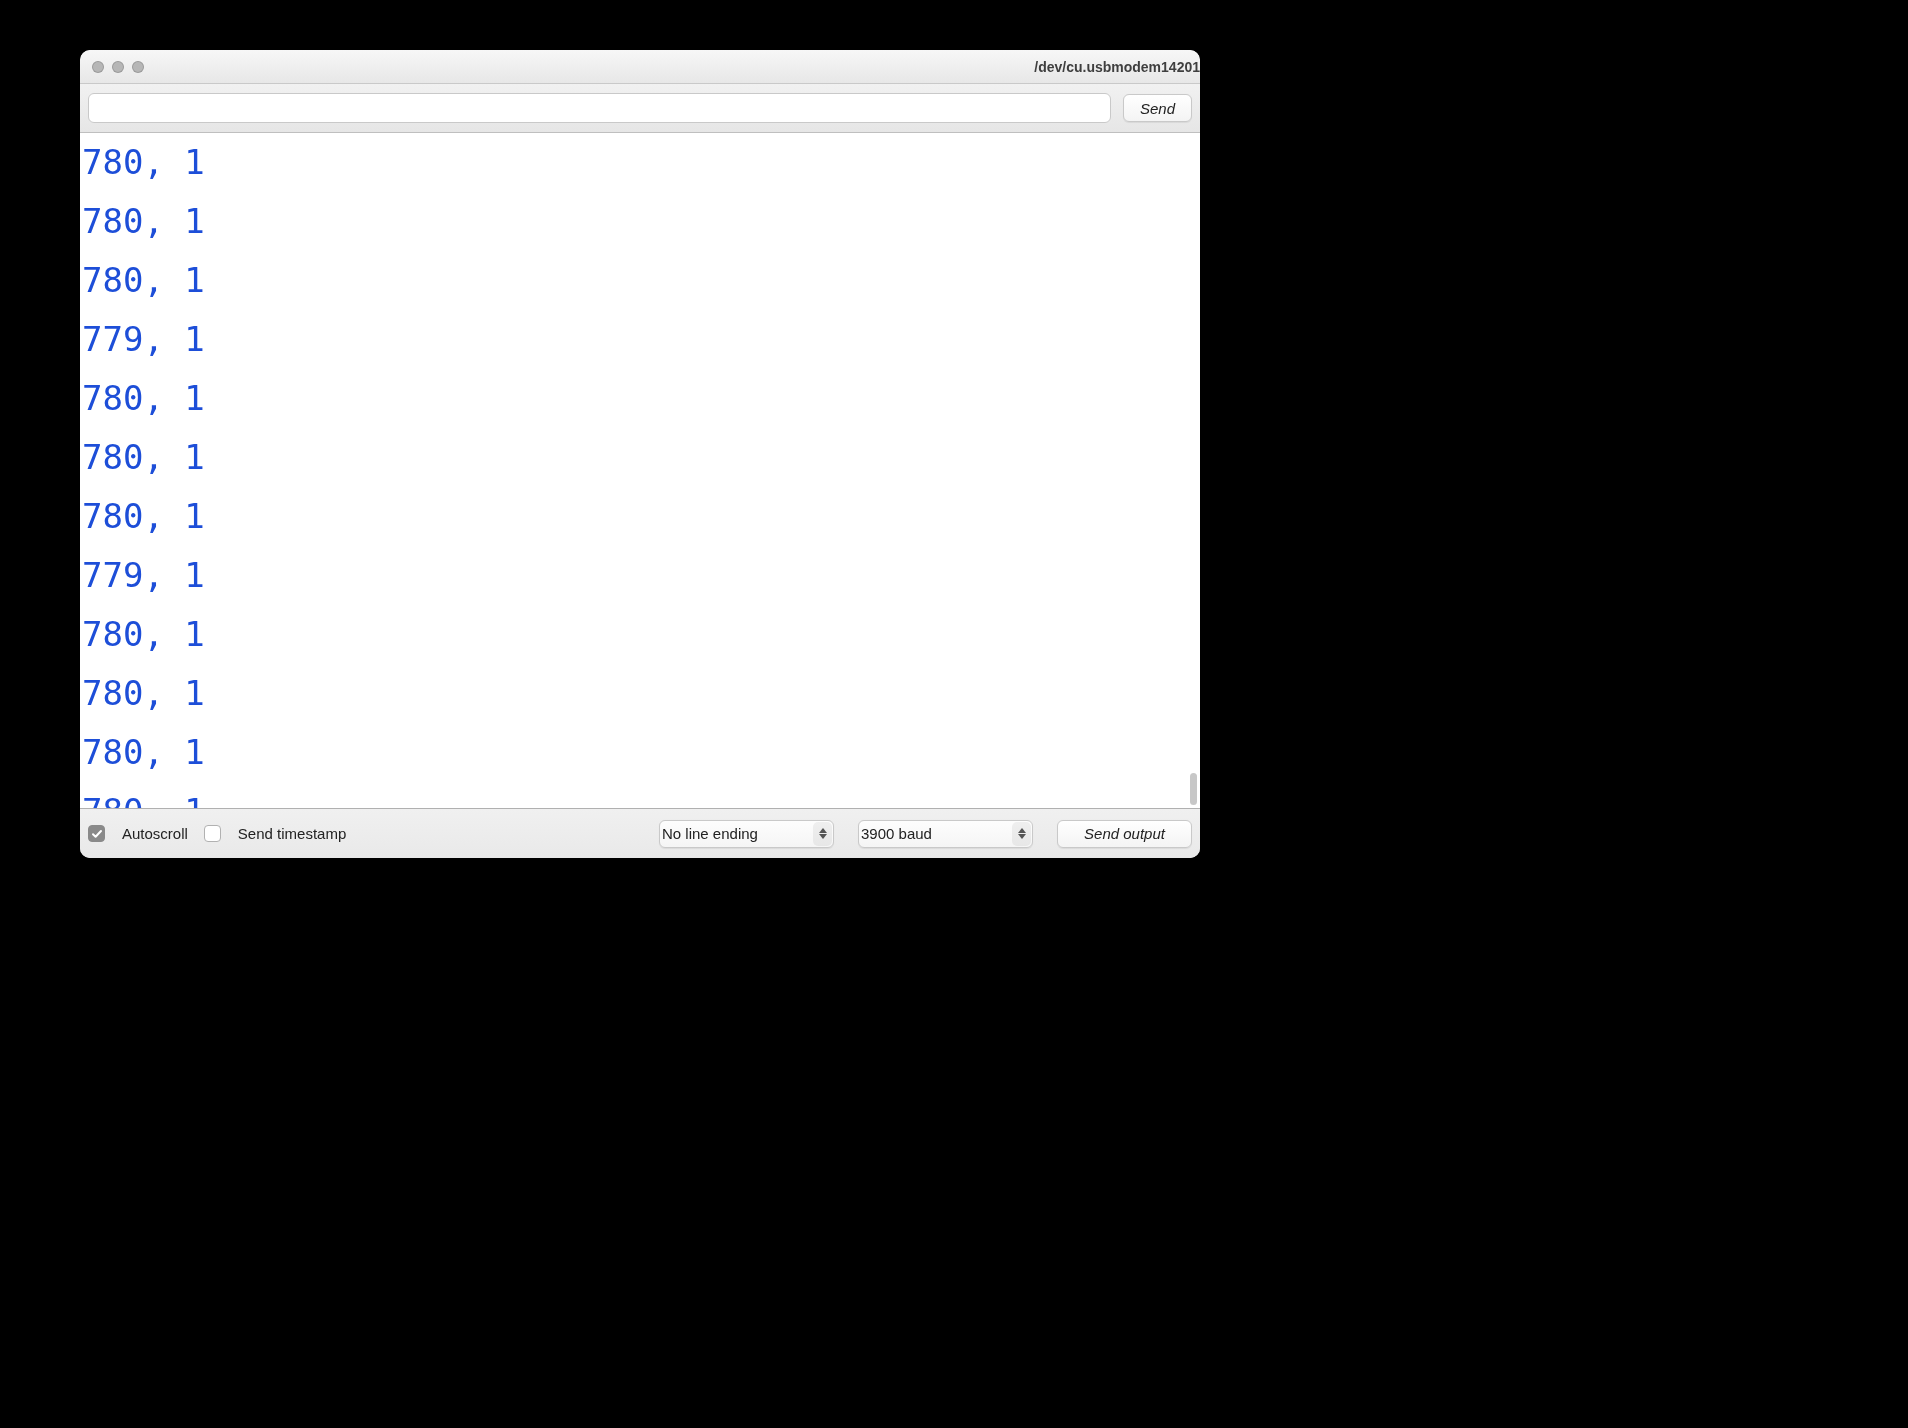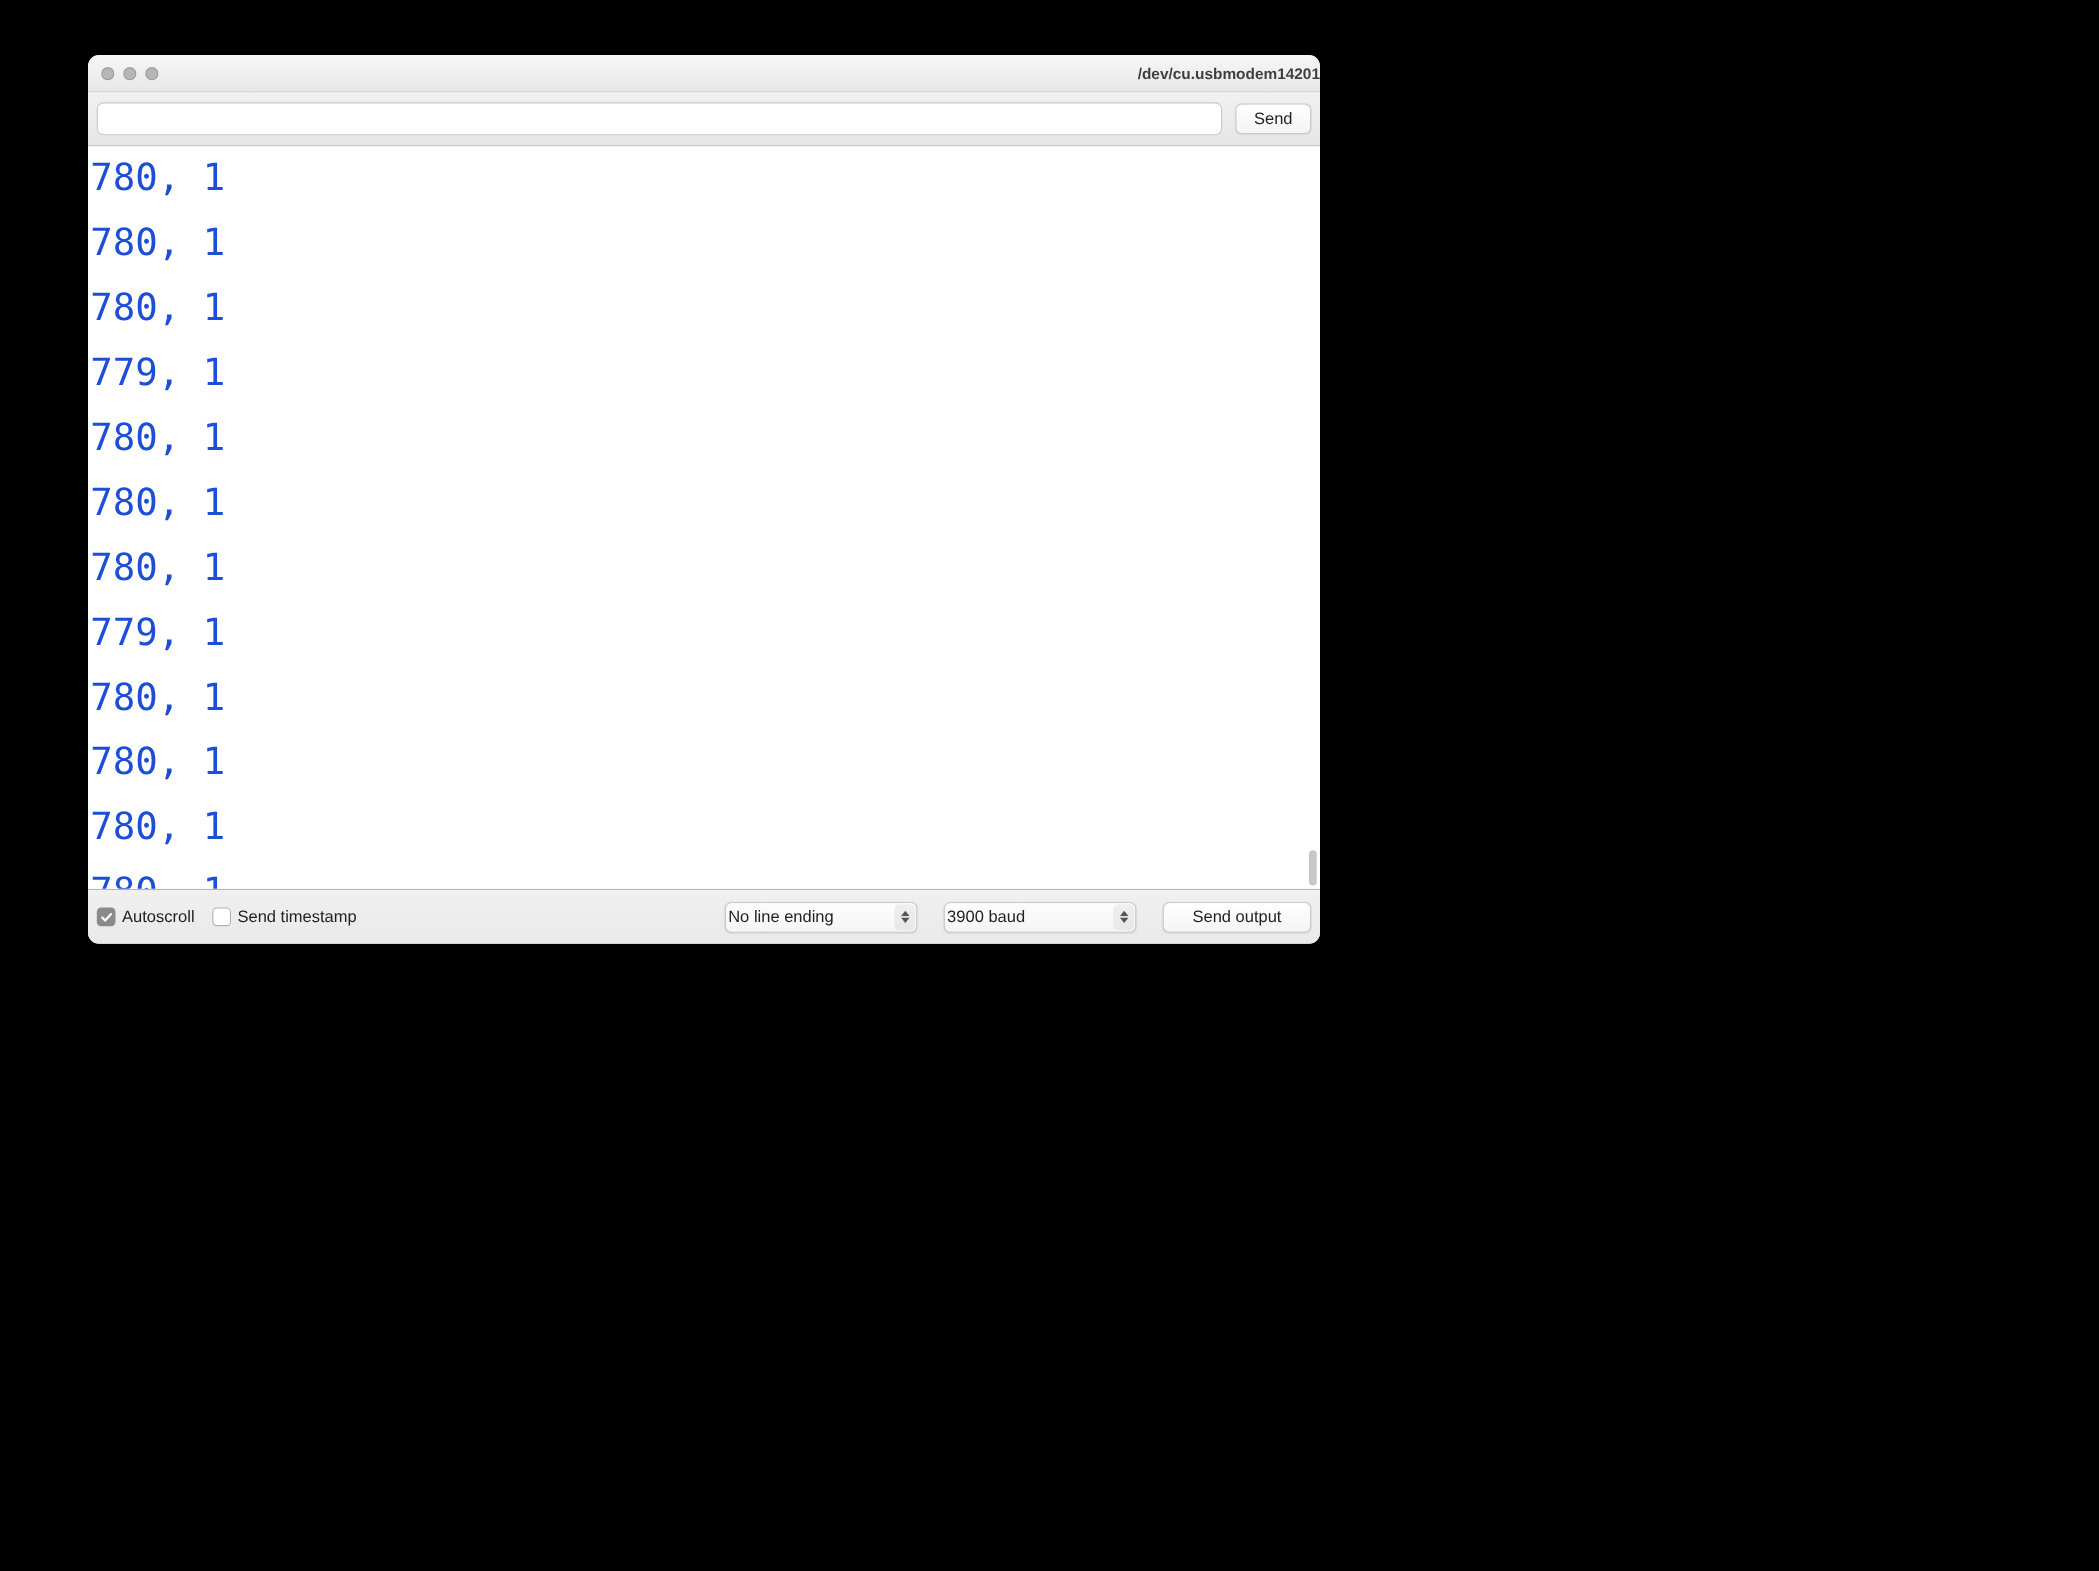--- a/index.html
+++ b/index.html
@@ -71,20 +71,21 @@
     .btn {
       height: 28px;
       padding: 0 16px;
       border: 1px solid #c9c9c9;
       border-radius: 6px;
       background: linear-gradient(#ffffff, #f4f4f4);
       font-size: 15px;
       color: #222;
       cursor: pointer;
       box-shadow: 0 0.5px 1px rgba(0,0,0,0.07);
+      font-style: italic;
     }
     .output {
       flex: 1;
       background: #fff;
       position: relative;
       overflow: hidden;
     }
     .output-text {
       font-family: "Menlo", "Consolas", monospace;
       font-size: 34px;
@@ -107,21 +108,21 @@
       border-top: 1.5px solid #b0b0b0;
       background: linear-gradient(#f0f0f0, #e9e9e9);
       display: flex;
       align-items: center;
       padding: 0 8px;
       gap: 8px;
     }
     .check-wrap {
       display: flex;
       align-items: center;
-      gap: 6px;
+      gap: 17px;
       font-size: 15px;
       color: #222;
       cursor: default;
       margin-right: 8px;
     }
     .checkbox {
       width: 17px; height: 17px;
       border-radius: 4px;
       border: 1px solid #b1b1b1;
       background: #fff;

